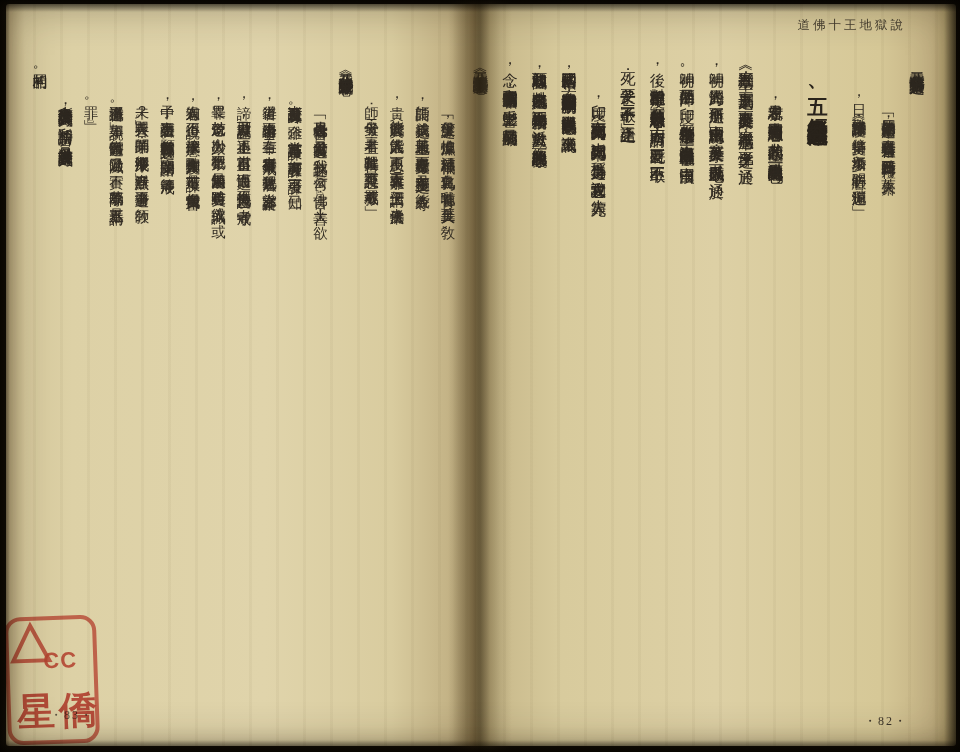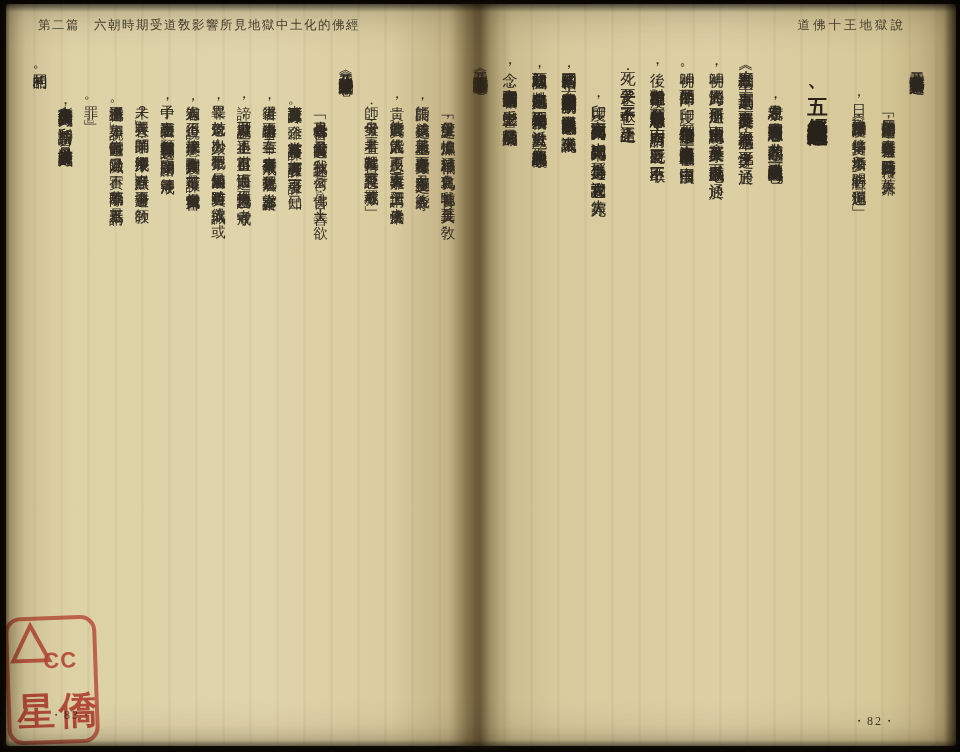--- a/index.html
+++ b/index.html
@@ -21,21 +21,21 @@
   #edge-bottom{left:0;right:0;bottom:0;height:12px;background:linear-gradient(0deg,rgba(5,3,0,.8),rgba(5,3,0,0));}
   #edge-right{top:0;bottom:0;right:0;width:16px;background:linear-gradient(270deg,rgba(5,3,0,.8),rgba(5,3,0,0));}
   #edge-left{top:0;bottom:0;left:0;width:10px;background:linear-gradient(90deg,rgba(5,3,0,.75),rgba(5,3,0,0));}
   #gutter{position:absolute;top:0;bottom:0;left:448px;width:64px;pointer-events:none;z-index:5;
     background:linear-gradient(90deg,rgba(60,45,18,0) 0,rgba(60,45,18,.38) 38%,rgba(40,30,10,.5) 50%,rgba(90,75,40,.28) 66%,rgba(60,45,18,0) 100%);}
   
   .running-head{position:absolute;top:13px;font-size:12.5px;letter-spacing:3px;color:#453e30;z-index:3;}
   #left-page .running-head{left:32px;letter-spacing:1.5px;}
   #right-page .running-head{right:50px;}
   .folio{position:absolute;bottom:16px;font-size:12px;letter-spacing:2px;color:#3c352a;z-index:2;}
-  #right-page .folio{right:59px;text-align:center;}
+  #right-page .folio{right:48px;text-align:center;}
   #left-page .folio{left:44px;bottom:22px;color:rgba(60,53,42,.8);}
   
   .text-area{position:absolute;writing-mode:vertical-rl;text-orientation:mixed;z-index:3;color:#2e2820;}
   #right-page .text-area{top:56px;right:24px;height:658px;}
   #left-page .text-area{top:58px;right:16px;height:660px;}
   .vcol{display:block;white-space:nowrap;}
   #right-page .vcol{line-height:29.5px;font-size:15.5px;letter-spacing:.5px;}
   #left-page  .vcol{line-height:25.5px;font-size:15px;letter-spacing:.5px;}
   .vcol.quote{font-size:14.5px !important;color:#332d24;}
   .vcol.cite{}
@@ -52,21 +52,20 @@
              color:rgba(195,48,40,.92);letter-spacing:4px;}
   #spread-shade{position:absolute;inset:0;z-index:8;pointer-events:none;
      box-shadow:inset 0 0 46px rgba(35,25,8,.45), inset 0 -6px 18px rgba(35,25,8,.3);}
 </style>
 </head>
 <body>
 
 <div id="frame">
 
   <div class="page" id="left-page">
-    <div class="running-head">第二篇　六朝時期受道敎影響所見地獄中土化的佛經</div>
     <div class="text-area">
         <div class="vcol quote" style="padding-top: 48px;">「父母生之膝下，推燥據濕，漂慈感神祇，血化爲乳，乳哺養育，至其長大，敎</div>
         <div class="vcol quote" style="padding-top: 32px;">詣師氏，禮義成之，其恩重天地，而反背恩不孝父母。君主爲印授之王，能令人尊</div>
         <div class="vcol quote" style="padding-top: 32px;">貴，能使人貧賤，能煞人活人，而反不忠。天下有三大難事。何謂三大？一者佛法衆</div>
         <div class="vcol quote" style="padding-top: 32px;">師；二者父母；三者君主；唯得歎其善，不可說其惡，罪成不可救。」</div>
         <div class="vcol cite" style="padding-top: 0px;">北八二二三號《佛說淨度三昧經》卷下云：</div>
         <div class="vcol quote" style="padding-top: 48px;">「恐畏長者白佛言：『君子父母師友有過，我欲諫之，云何？』佛言：『大善！欲</div>
         <div class="vcol quote" style="padding-top: 32px;">諫者自可諫君及父母耳。雖尒，當詳審其事乃可諫。師友有可諫者，不可諫者。已知</div>
         <div class="vcol quote" style="padding-top: 32px;">得道者，不論未得道者，有二輩：一者喜行來不畏禁戒，數見犯法者，亦當詳審案</div>
         <div class="vcol quote" style="padding-top: 32px;">諦，乃可屛處竊諫，三過不止，當自引不直，悔過而退，不得轉爲他人說。二者守戒</div>

